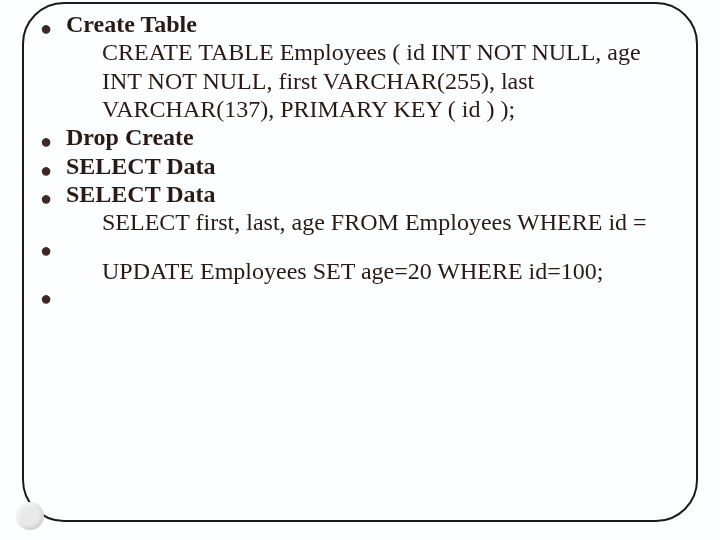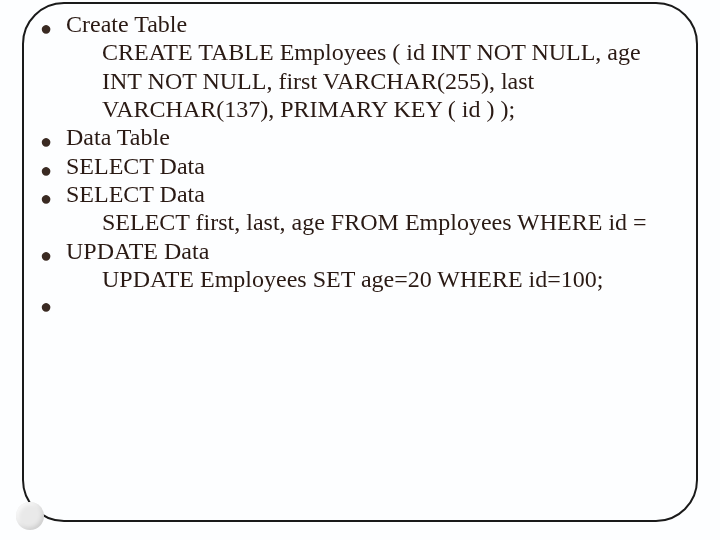--- a/index.html
+++ b/index.html
@@ -46,21 +46,21 @@
   .bullet {
     width: 26px;
     flex: 0 0 26px;
     font-size: 20px;
     color: #3a2a22;
     line-height: 1;
     position: relative;
     top: 3px;
   }
   .heading {
-    font-weight: normal;
+    font-weight: bold;
     text-align: right;
   }
   .body {
     padding-left: 62px;
   }
   .wrapline {
     padding-left: 0;
   }
   .pagecircle {
     position: absolute;
@@ -84,21 +84,21 @@
         <div class="row">
           <span class="bullet">●</span>
           <span class="heading">Create Table</span>
         </div>
         <div class="body">CREATE TABLE Employees ( id INT NOT NULL, age INT NOT NULL, first VARCHAR(255), last VARCHAR(137), PRIMARY KEY ( id ) );</div>
       </li>
 
       <li>
         <div class="row">
           <span class="bullet">●</span>
-          <span class="heading">Data Table</span>
+          <span class="heading">Drop Create</span>
         </div>
       </li>
 
       <li>
         <div class="row">
           <span class="bullet">●</span>
           <span class="heading">SELECT Data</span>
         </div>
       </li>
 
@@ -106,21 +106,20 @@
         <div class="row">
           <span class="bullet">●</span>
           <span class="heading">SELECT Data</span>
         </div>
         <div class="body">SELECT first, last, age  FROM Employees  WHERE id =</div>
       </li>
 
       <li>
         <div class="row">
           <span class="bullet">●</span>
-          <span class="heading">UPDATE Data</span>
         </div>
         <div class="body">UPDATE Employees SET age=20 WHERE id=100;</div>
       </li>
 
       <li>
         <div class="row">
           <span class="bullet">●</span>
         </div>
       </li>
 

